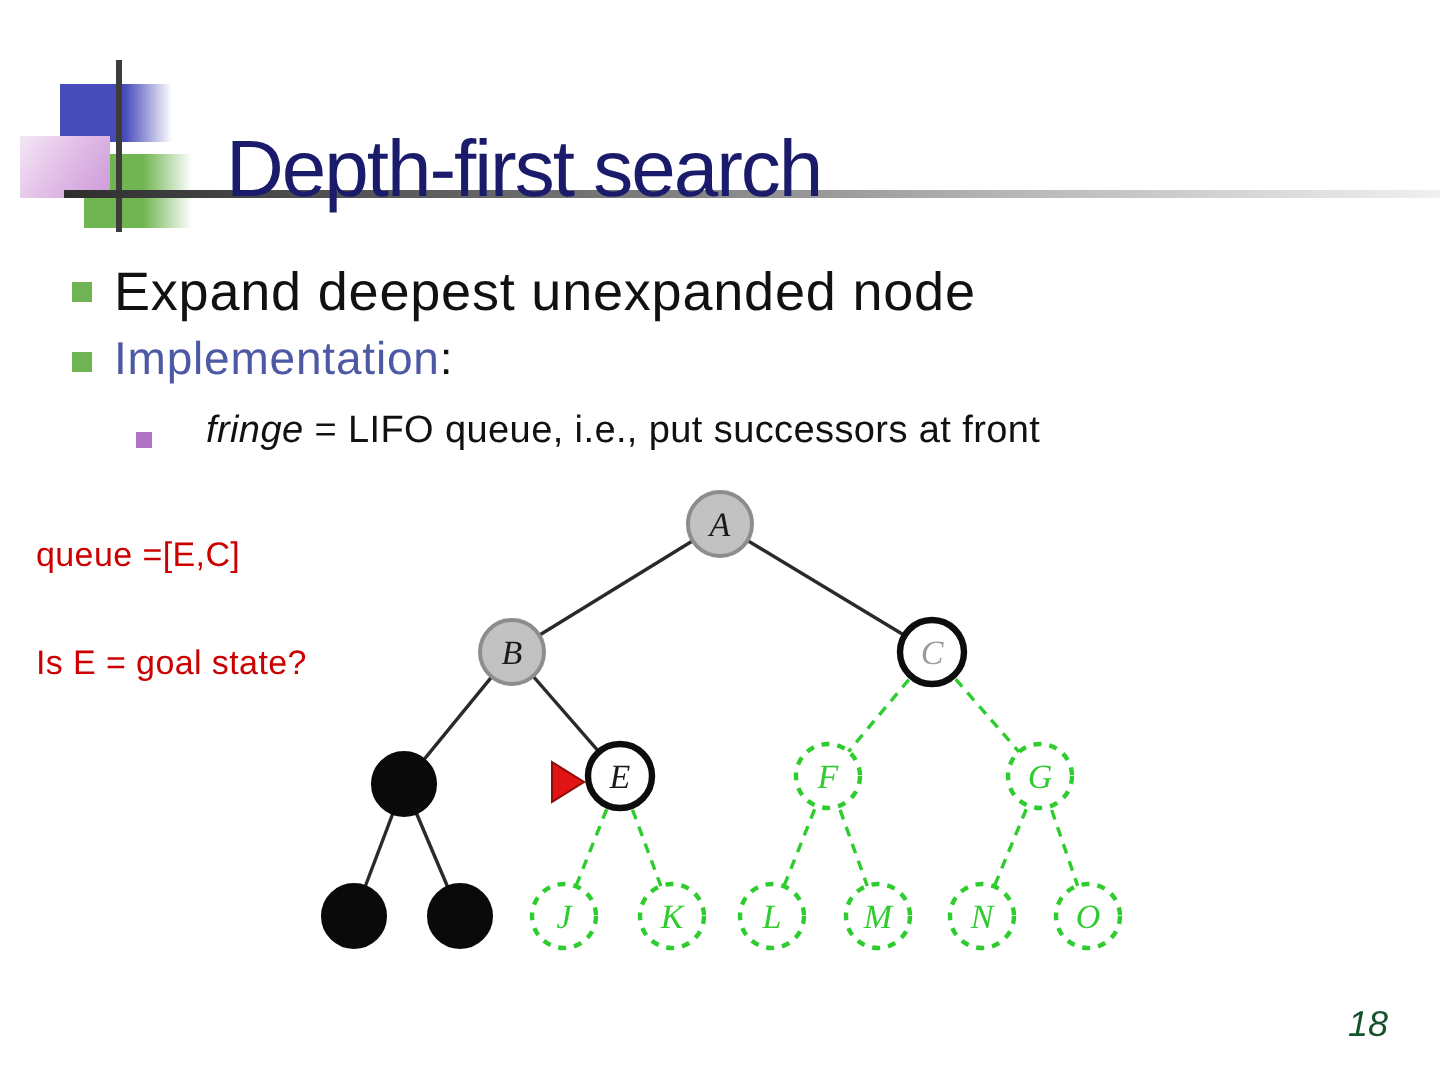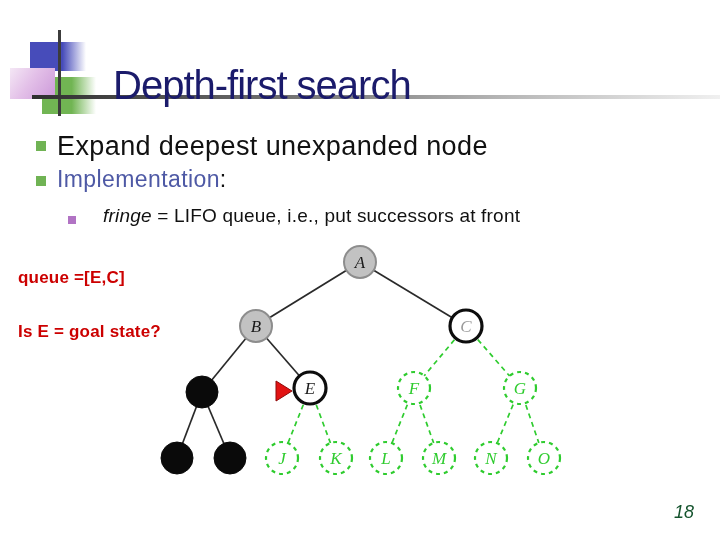--- a/index.html
+++ b/index.html
@@ -28,21 +28,21 @@
   .bsq-g{width:10px;height:10px;background:var(--bullet-green,#70b354);}
   .bsq-p{width:8px;height:8px;background:var(--bullet-purple,#b173c4);}
   .b1-sq{left:36px;top:141px;}
   .b2-sq{left:36px;top:176px;}
   .b3-sq{left:68px;top:216px;}
   .b1-text{left:57px;top:131px;font-size:27px;letter-spacing:.4px;}
   .b2-text{left:57px;top:166px;font-size:23px;letter-spacing:.4px;}
   .impl{color:var(--implementation,#4e59a5);text-align:center;}
   .b3-text{left:90px;top:205px;font-size:19px;letter-spacing:.2px;margin-left:13px;}
   .b3-text i{font-style:italic;}
-  .red-note{position:absolute;color:var(--annotation-red,#cc0000);font-weight:700;
+  .red-note{position:absolute;color:var(--annotation-red,#cc0000);font-weight:400;
     font-size:17px;white-space:pre;letter-spacing:.2px;}
   .note-queue{left:18px;top:268px;}
   .note-goal{left:18px;top:322px;}
   .tree-svg{position:absolute;left:0;top:0;z-index:6;}
   .pagenum{position:absolute;right:26px;top:502px;font-size:18px;color:#14532d;font-style:italic;}
 </style>
 </head>
 <body>
 
 <div class="slide">

